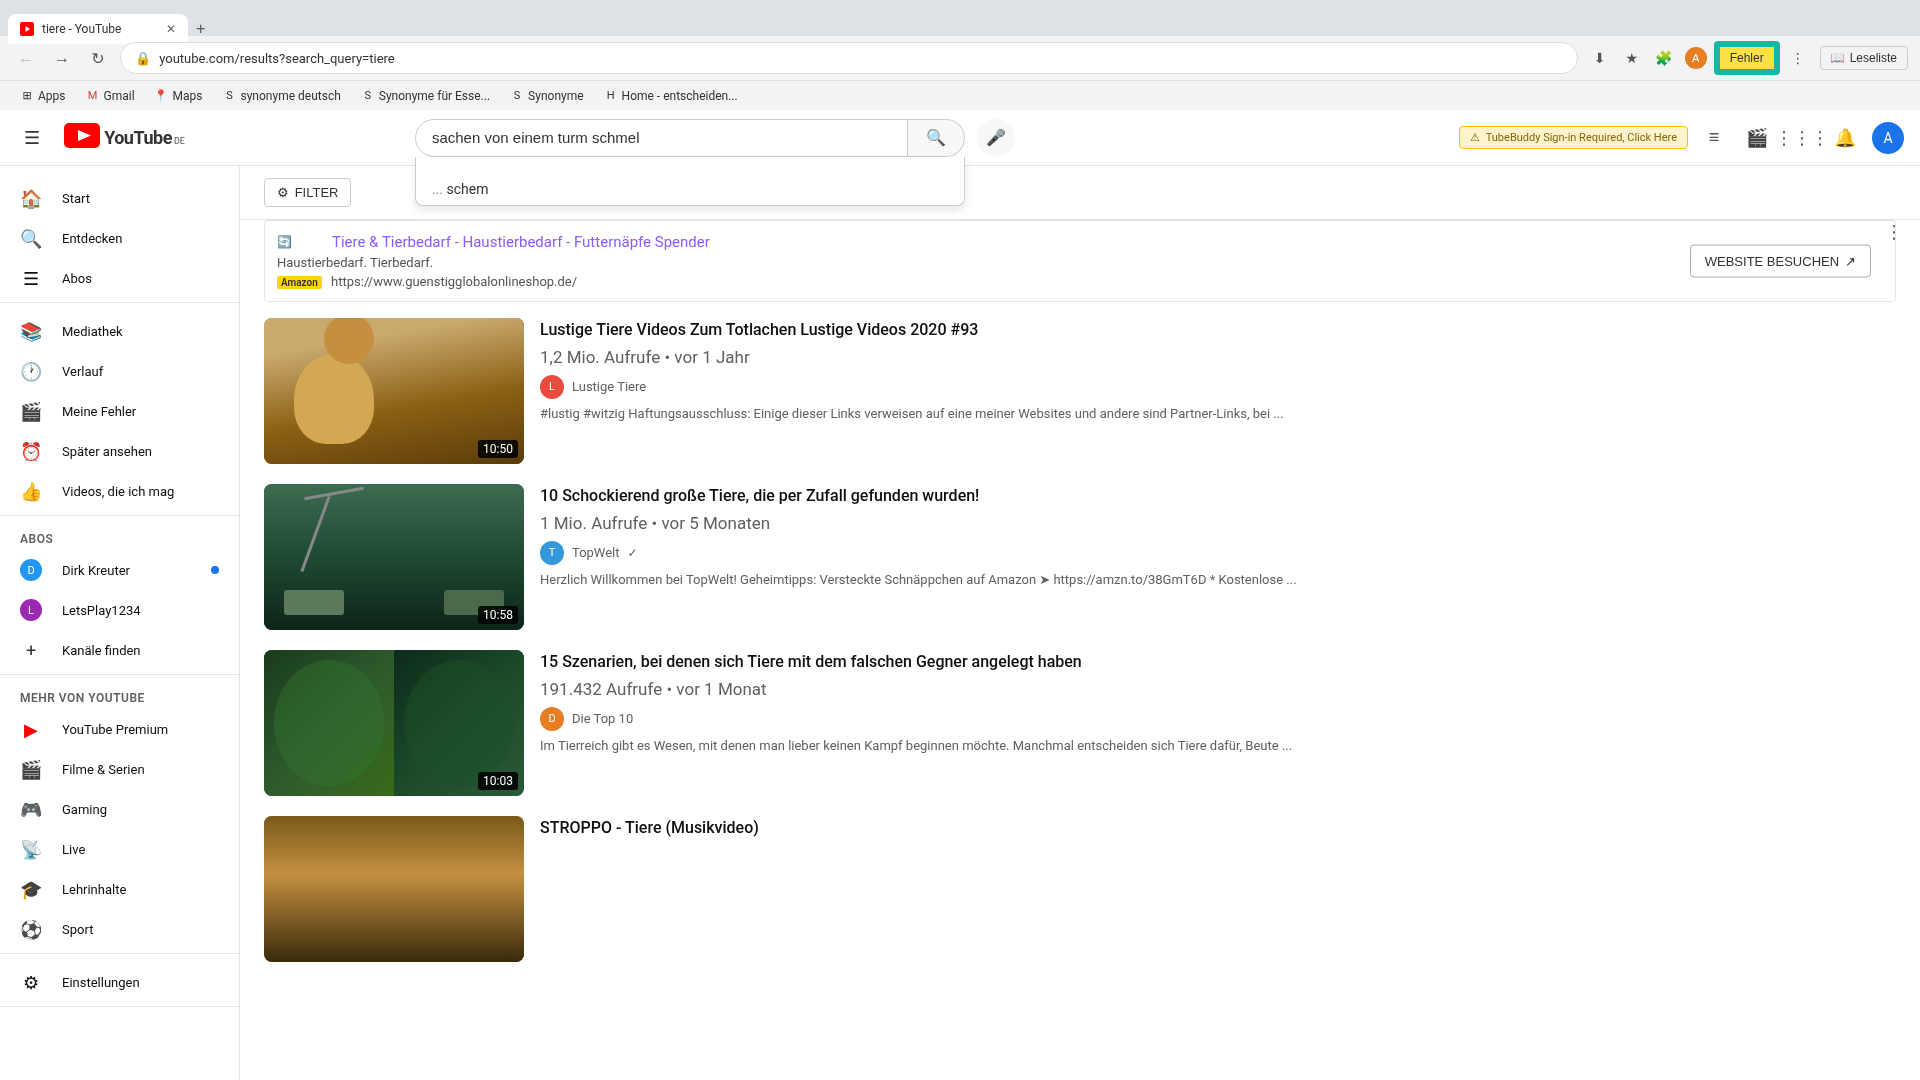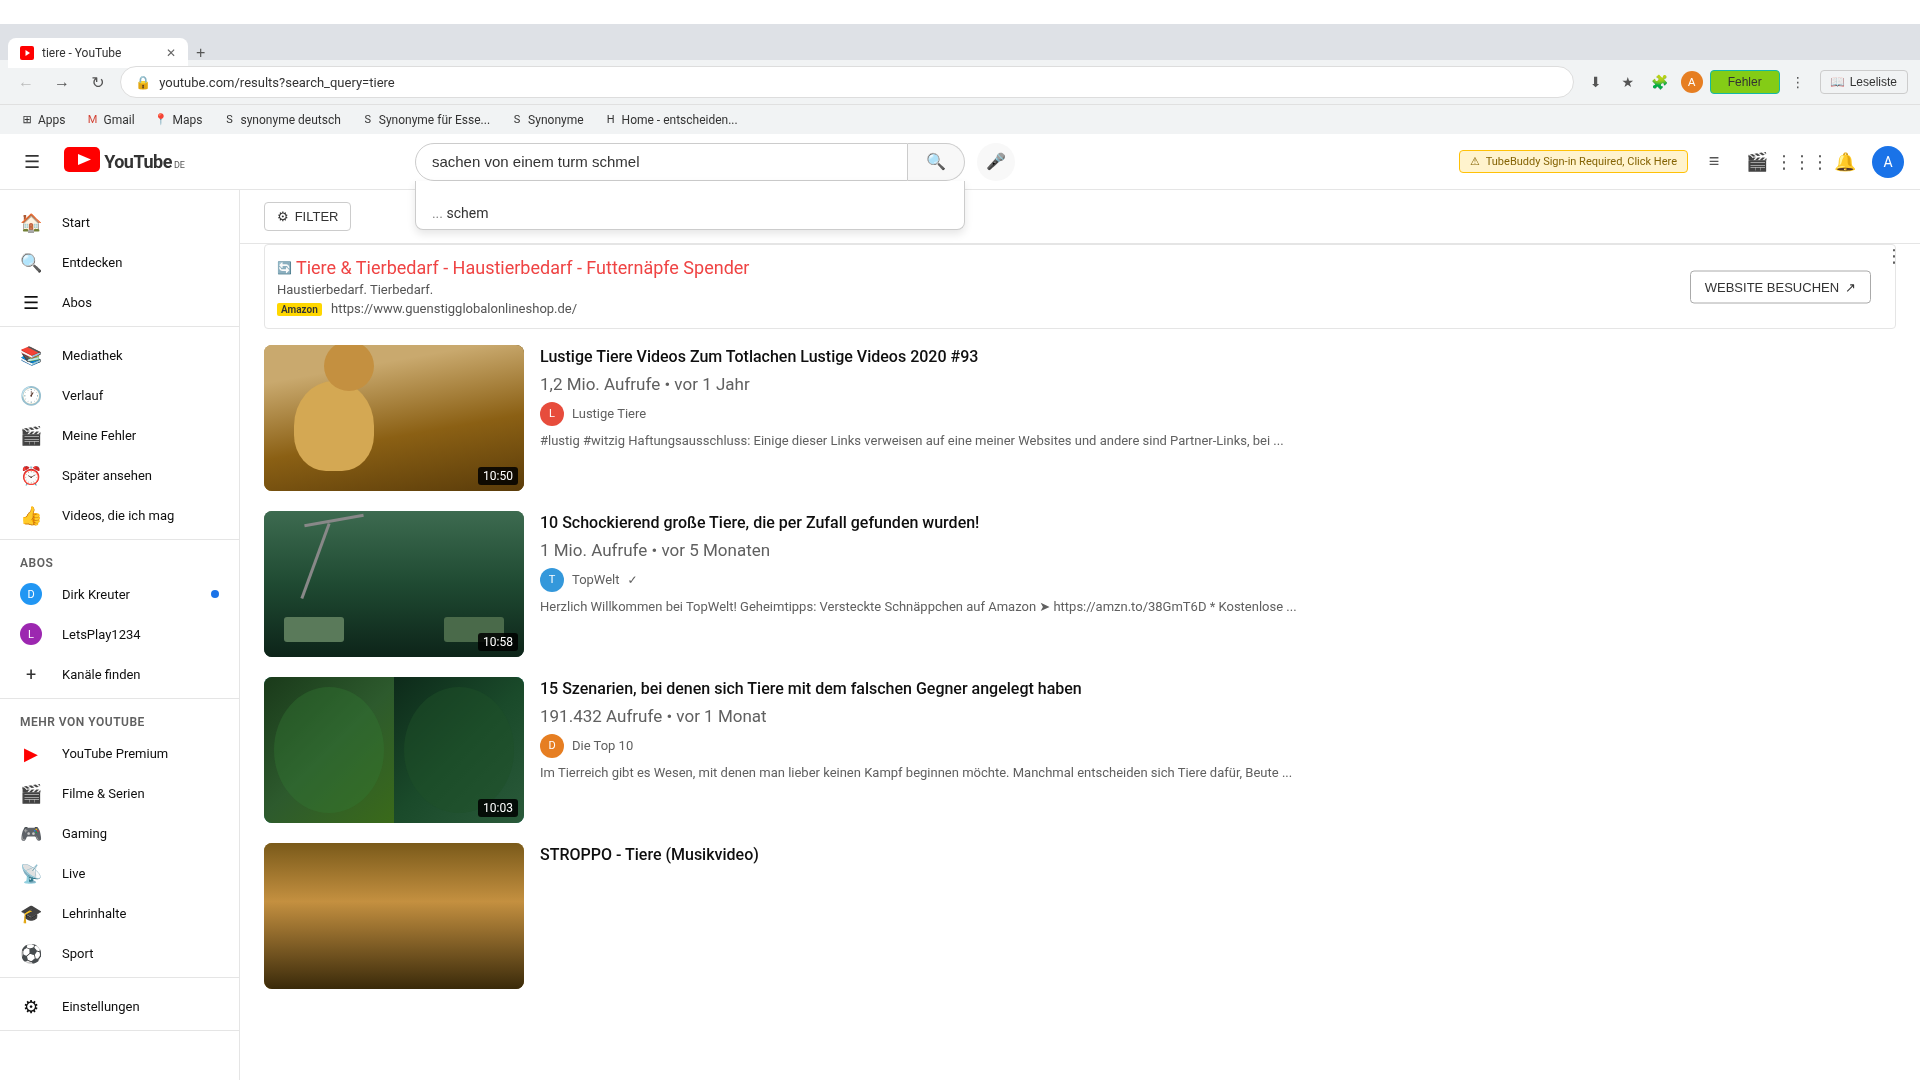--- a/index.html
+++ b/index.html
@@ -9,21 +9,20 @@
     .browser-chrome {
       background: #dee1e6;
       width: 100%;
     }
     .tab-bar {
       display: flex;
       align-items: center;
       padding: 22px 8px 0;
       background: #dee1e6;
       height: 36px;
-      margin-top: 24px;
     }
     .tab {
       display: flex;
       align-items: center;
       background: #fff;
       border-radius: 8px 8px 0 0;
       padding: 0 12px;
       height: 30px;
       min-width: 180px;
       max-width: 240px;
@@ -64,22 +63,22 @@
     }
     .address-text { flex: 1; font-size: 13px; color: #333; }
     .browser-actions { display: flex; gap: 4px; align-items: center; }
     .browser-icon-btn {
       background: none; border: none; cursor: pointer;
       width: 28px; height: 28px; border-radius: 50%;
       display: flex; align-items: center; justify-content: center;
       color: #555; font-size: 14px;
     }
     .fehler-btn {
-      background: #84cc16; border: 1px solid #14b8a6; border-radius: 4px;
-      padding: 4px 17px; font-size: 12px; cursor: pointer; color: #333;
+      background: #fde047; border: 6px solid #14b8a6; border-radius: 4px;
+      padding: 4px 10px; font-size: 12px; cursor: pointer; color: #333;
     }
 
     
     .bookmarks-bar {
       background: #f1f3f4;
       display: flex;
       align-items: center;
       padding: 2px 12px;
       gap: 4px;
       height: 30px;
@@ -209,21 +208,21 @@
     }
 
     
     .ad-section {
       margin: 0 24px 8px;
       padding: 12px;
       border: 1px solid #e5e5e5;
       border-radius: 4px;
       position: relative;
     }
-    .ad-title { font-size: 18px; color: #ef4444; cursor: pointer; }
+    .ad-title { font-size: 15px; color: #8b5cf6; cursor: pointer; margin-left: 36px; }
     .ad-subtitle { font-size: 13px; color: #555; margin-top: 2px; }
     .ad-badge { background: #ffd700; color: #333; font-size: 10px; padding: 1px 4px; border-radius: 2px; font-weight: 600; margin-right: 6px; }
     .ad-url { font-size: 13px; color: #555; margin-top: 4px; }
     .ad-visit-btn {
       position: absolute; right: 12px; top: 50%;
       transform: translateY(-50%);
       border: 1px solid #aaa; background: #fff;
       padding: 8px 14px; border-radius: 4px;
       cursor: pointer; font-size: 13px; color: #333;
       display: flex; align-items: center; gap: 6px;

